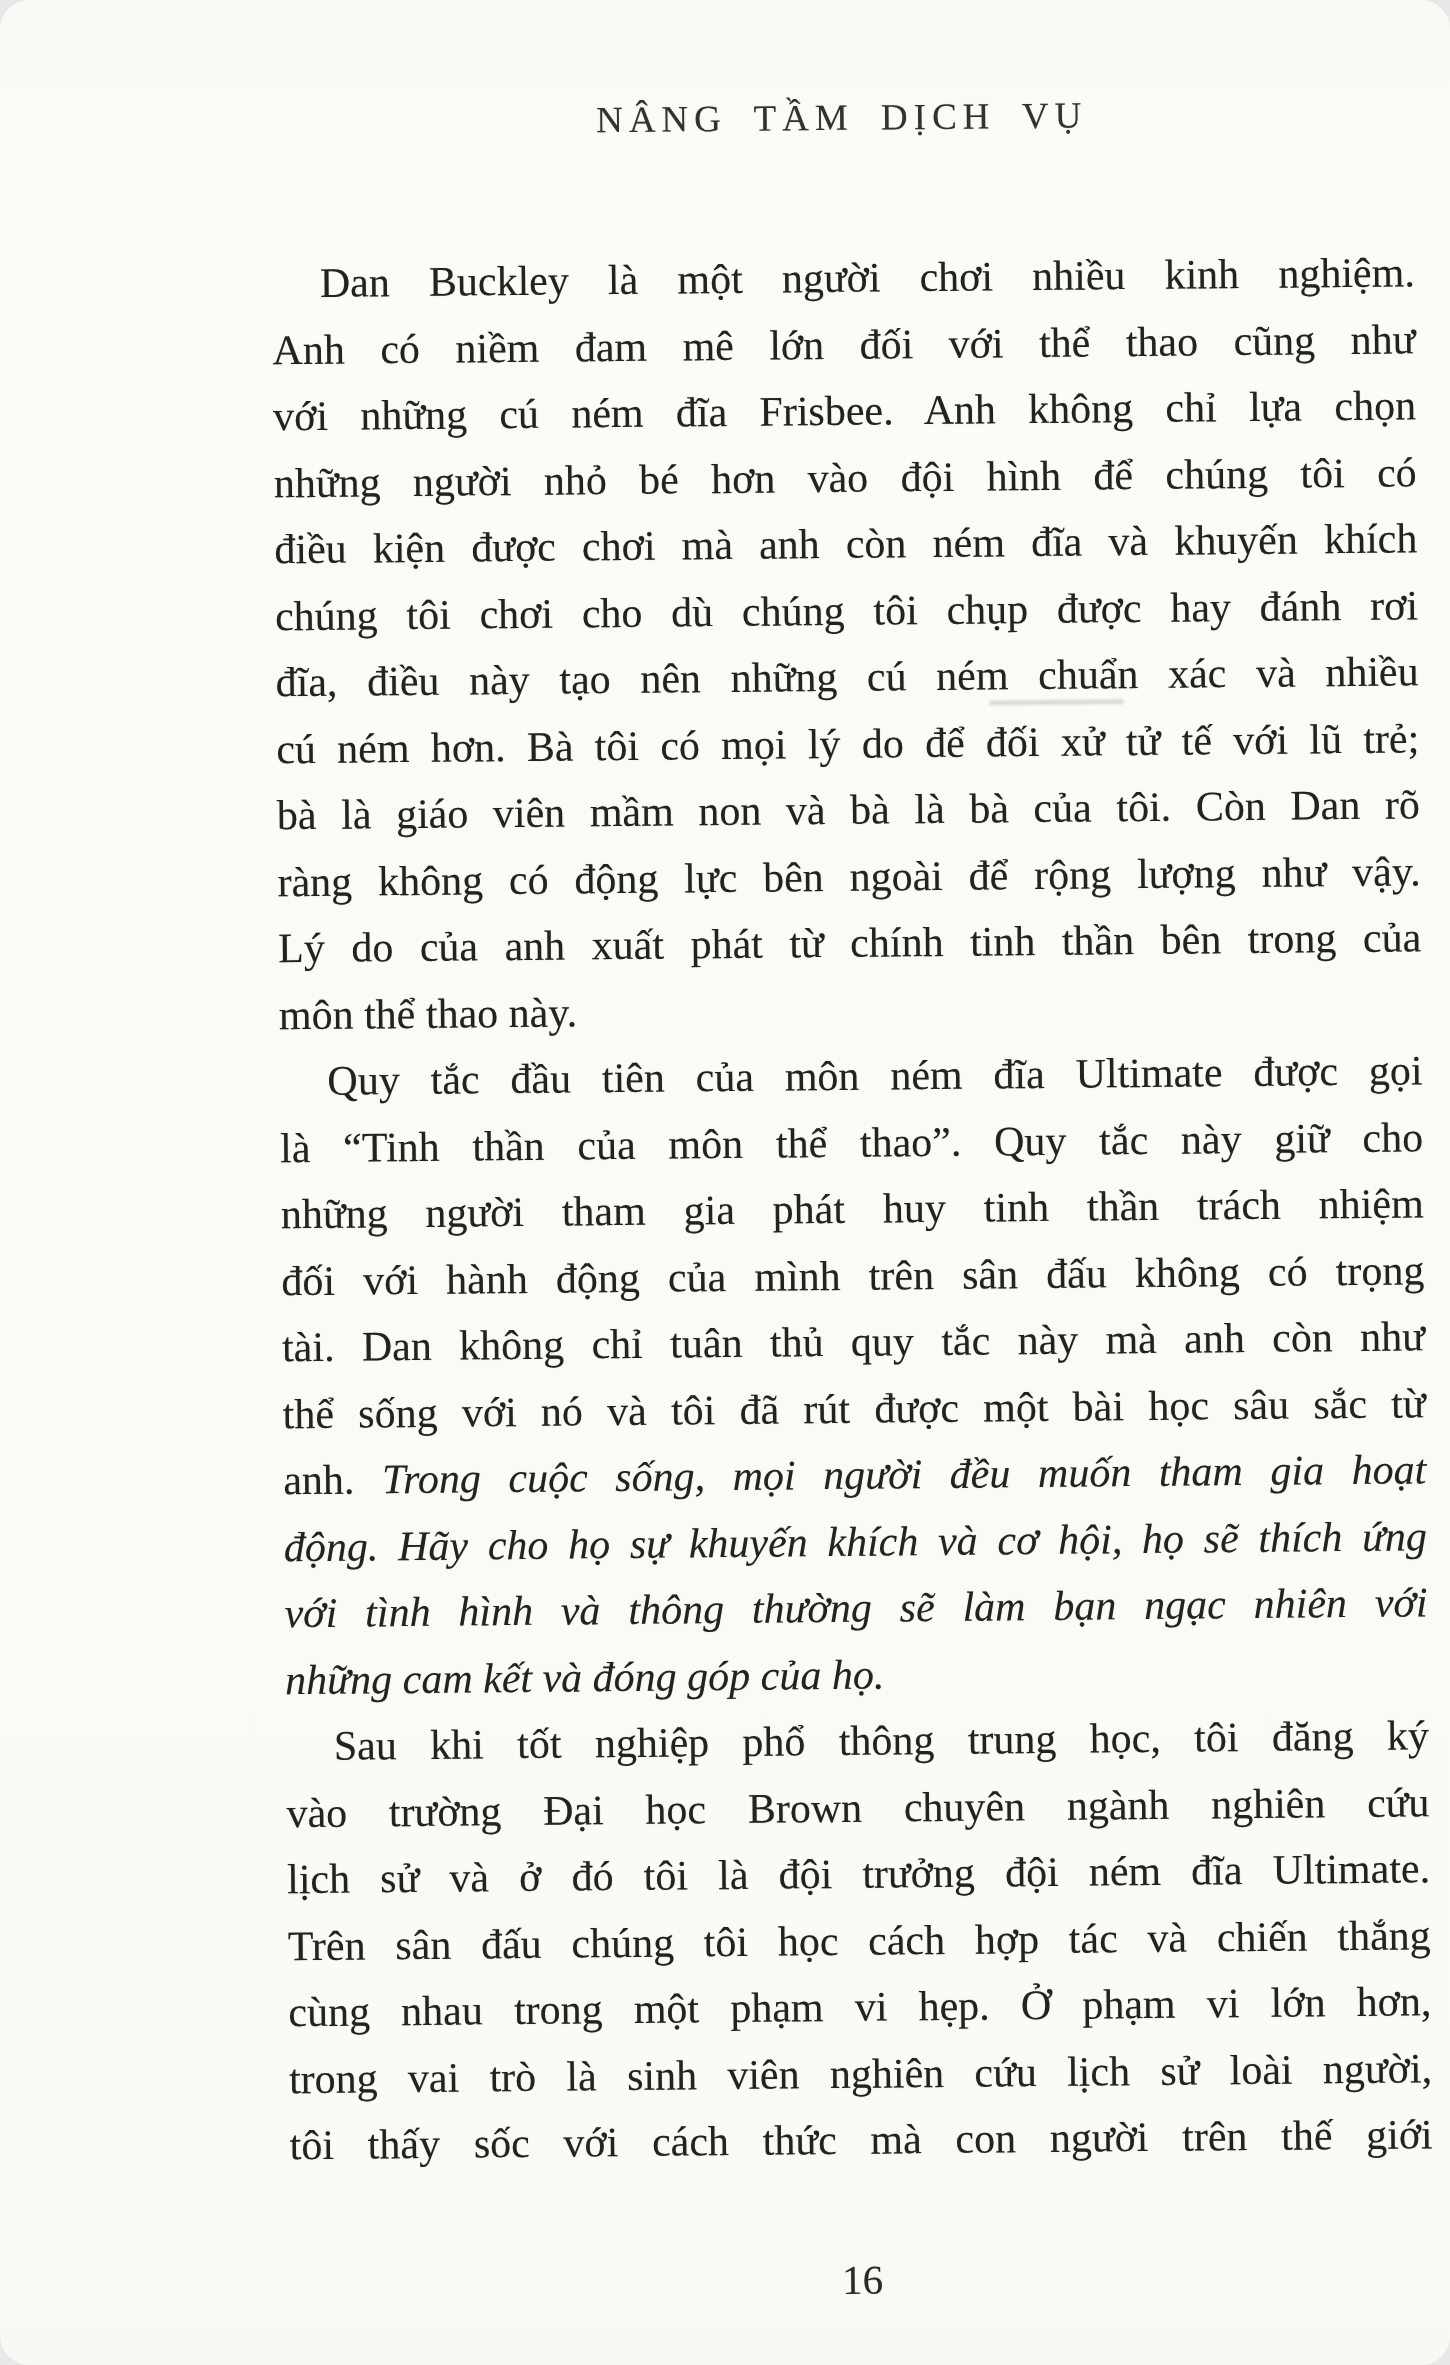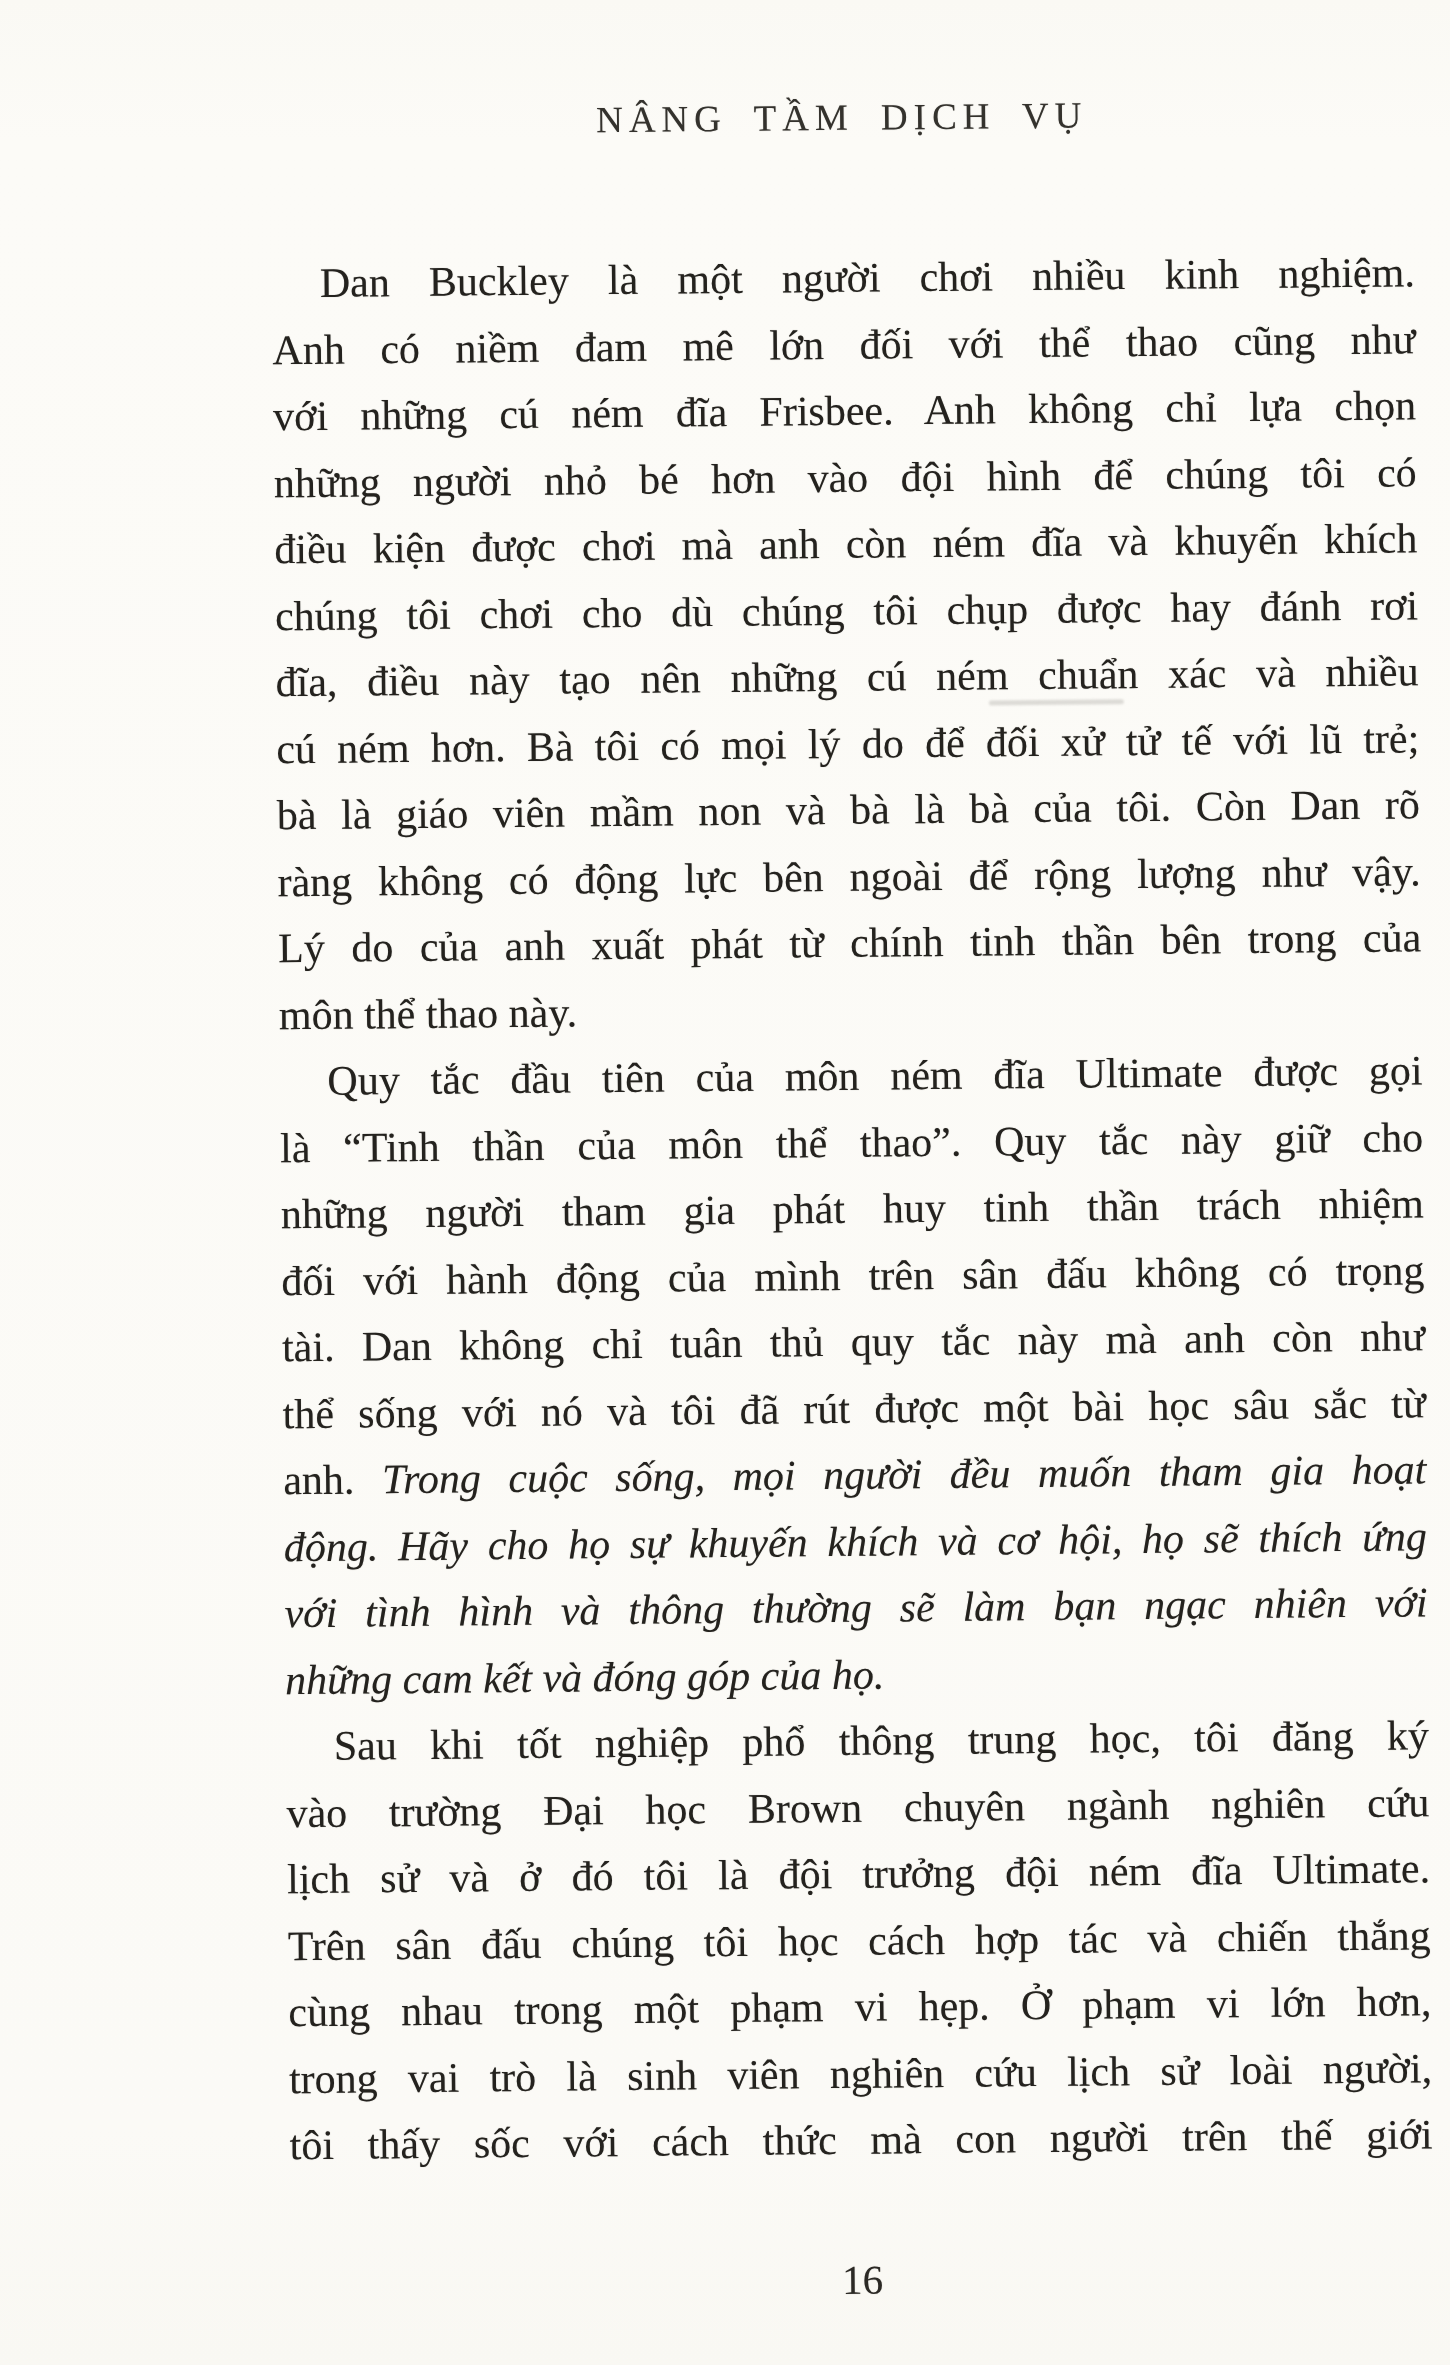--- a/index.html
+++ b/index.html
@@ -5,20 +5,21 @@
   html, body { margin: 0; padding: 0; background: #e8e8e8; }
   .page {
     position: relative;
     width: 1450px;
     height: 2365px;
     margin: 0 auto;
     background: linear-gradient(180deg, #faf9f4 0%, #fcfbf7 6%, #fbfaf6 90%, #f9f8f3 100%);
     overflow: hidden;
     font-family: "Liberation Serif", serif;
     color: #24221e;
+    border-radius: 29px;
   }
   
   .rotor {
     position: absolute;
     inset: 0;
     transform: rotate(-0.55deg);
     transform-origin: 620px 300px;
   }
   .running-head {
     position: absolute;

